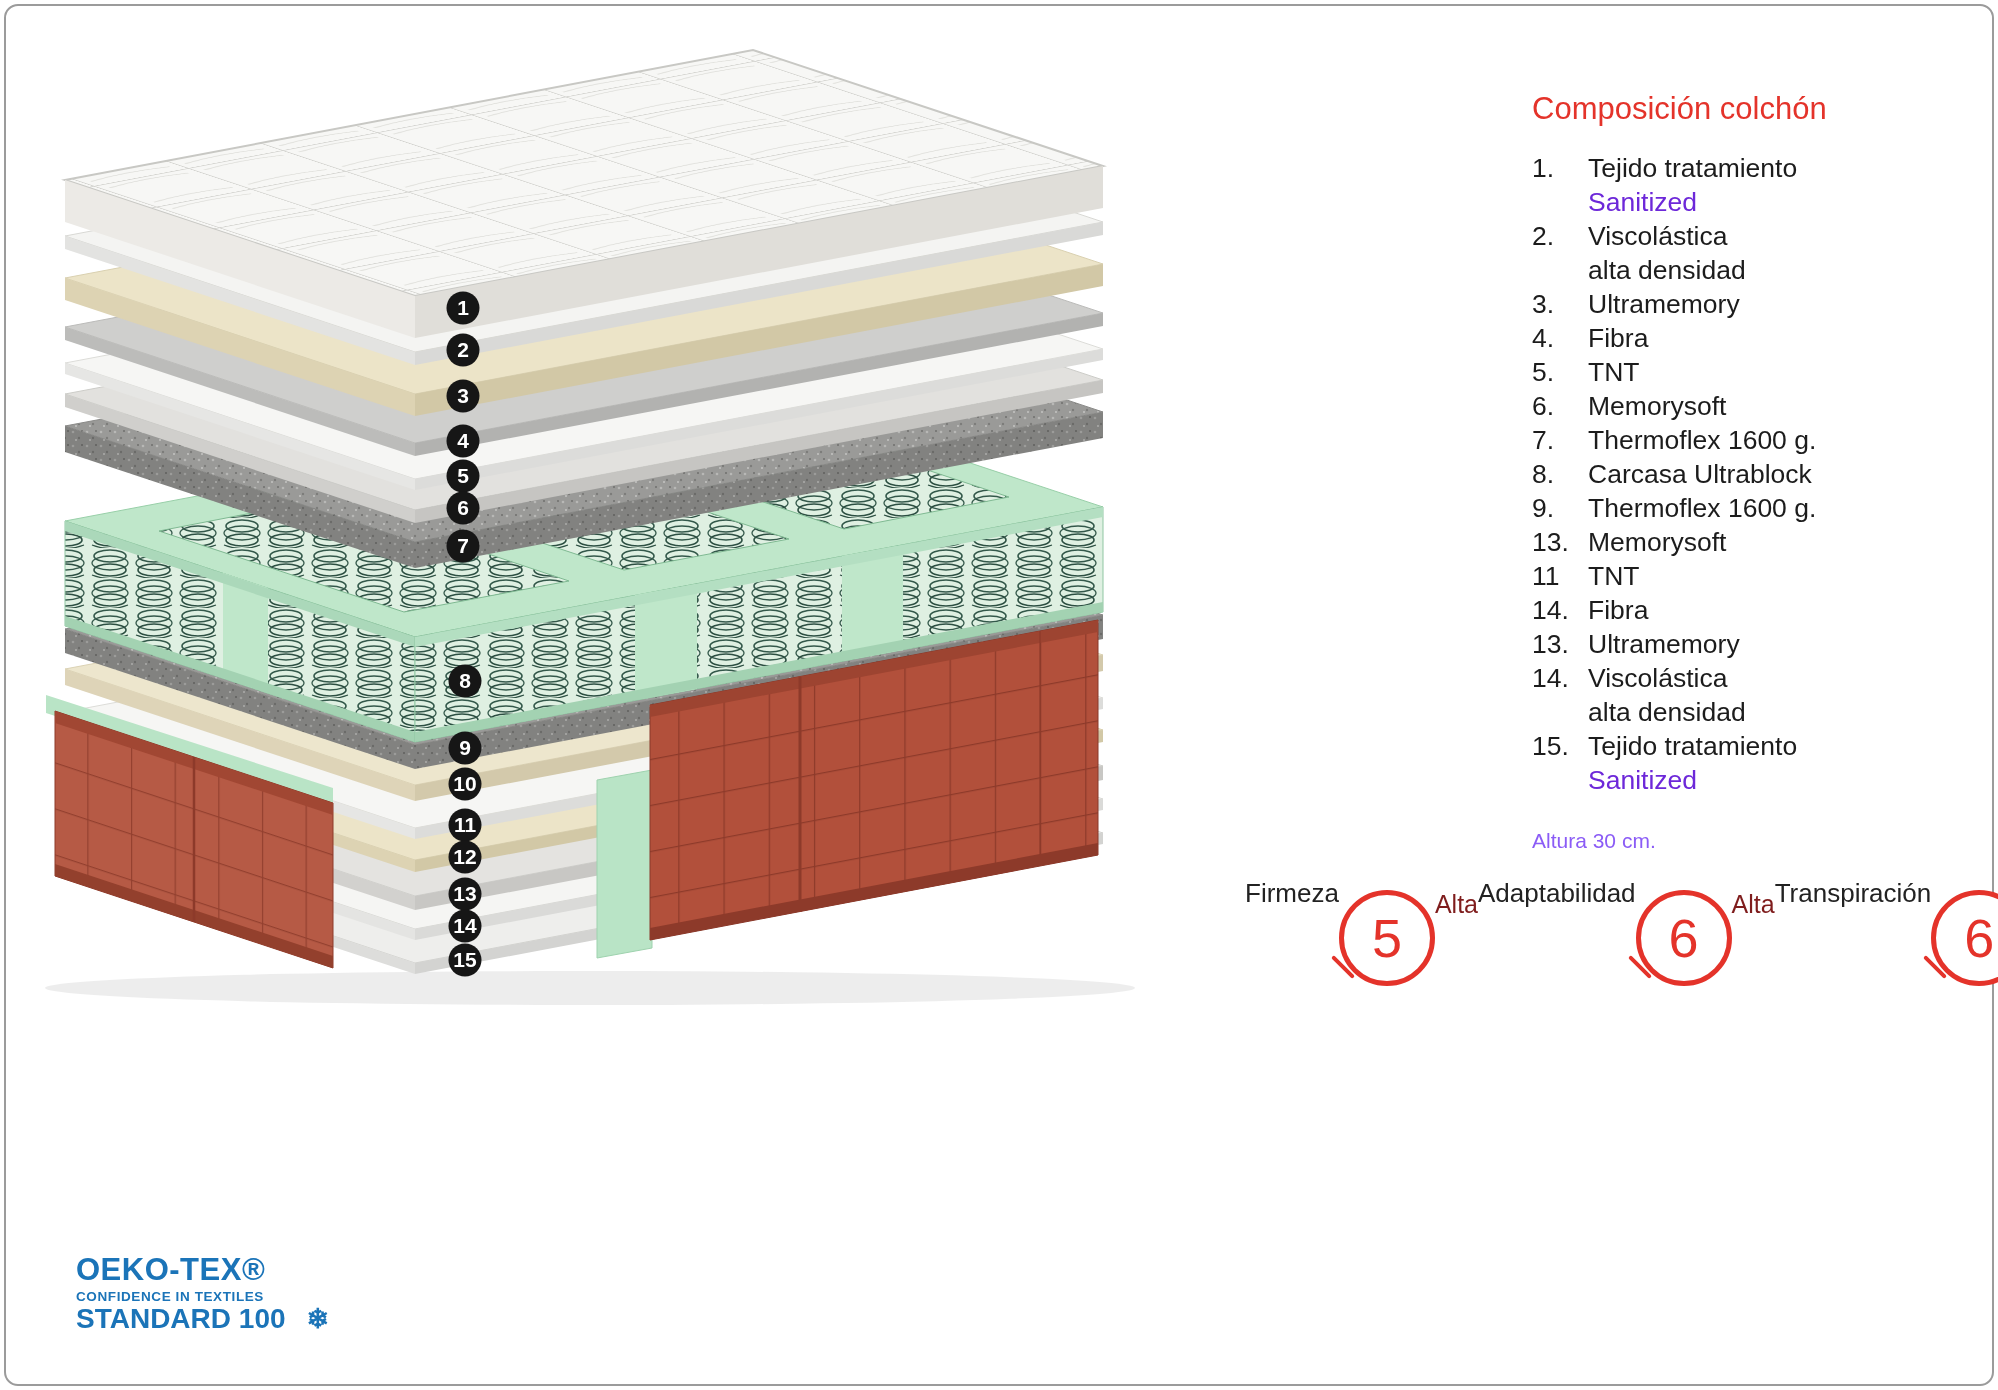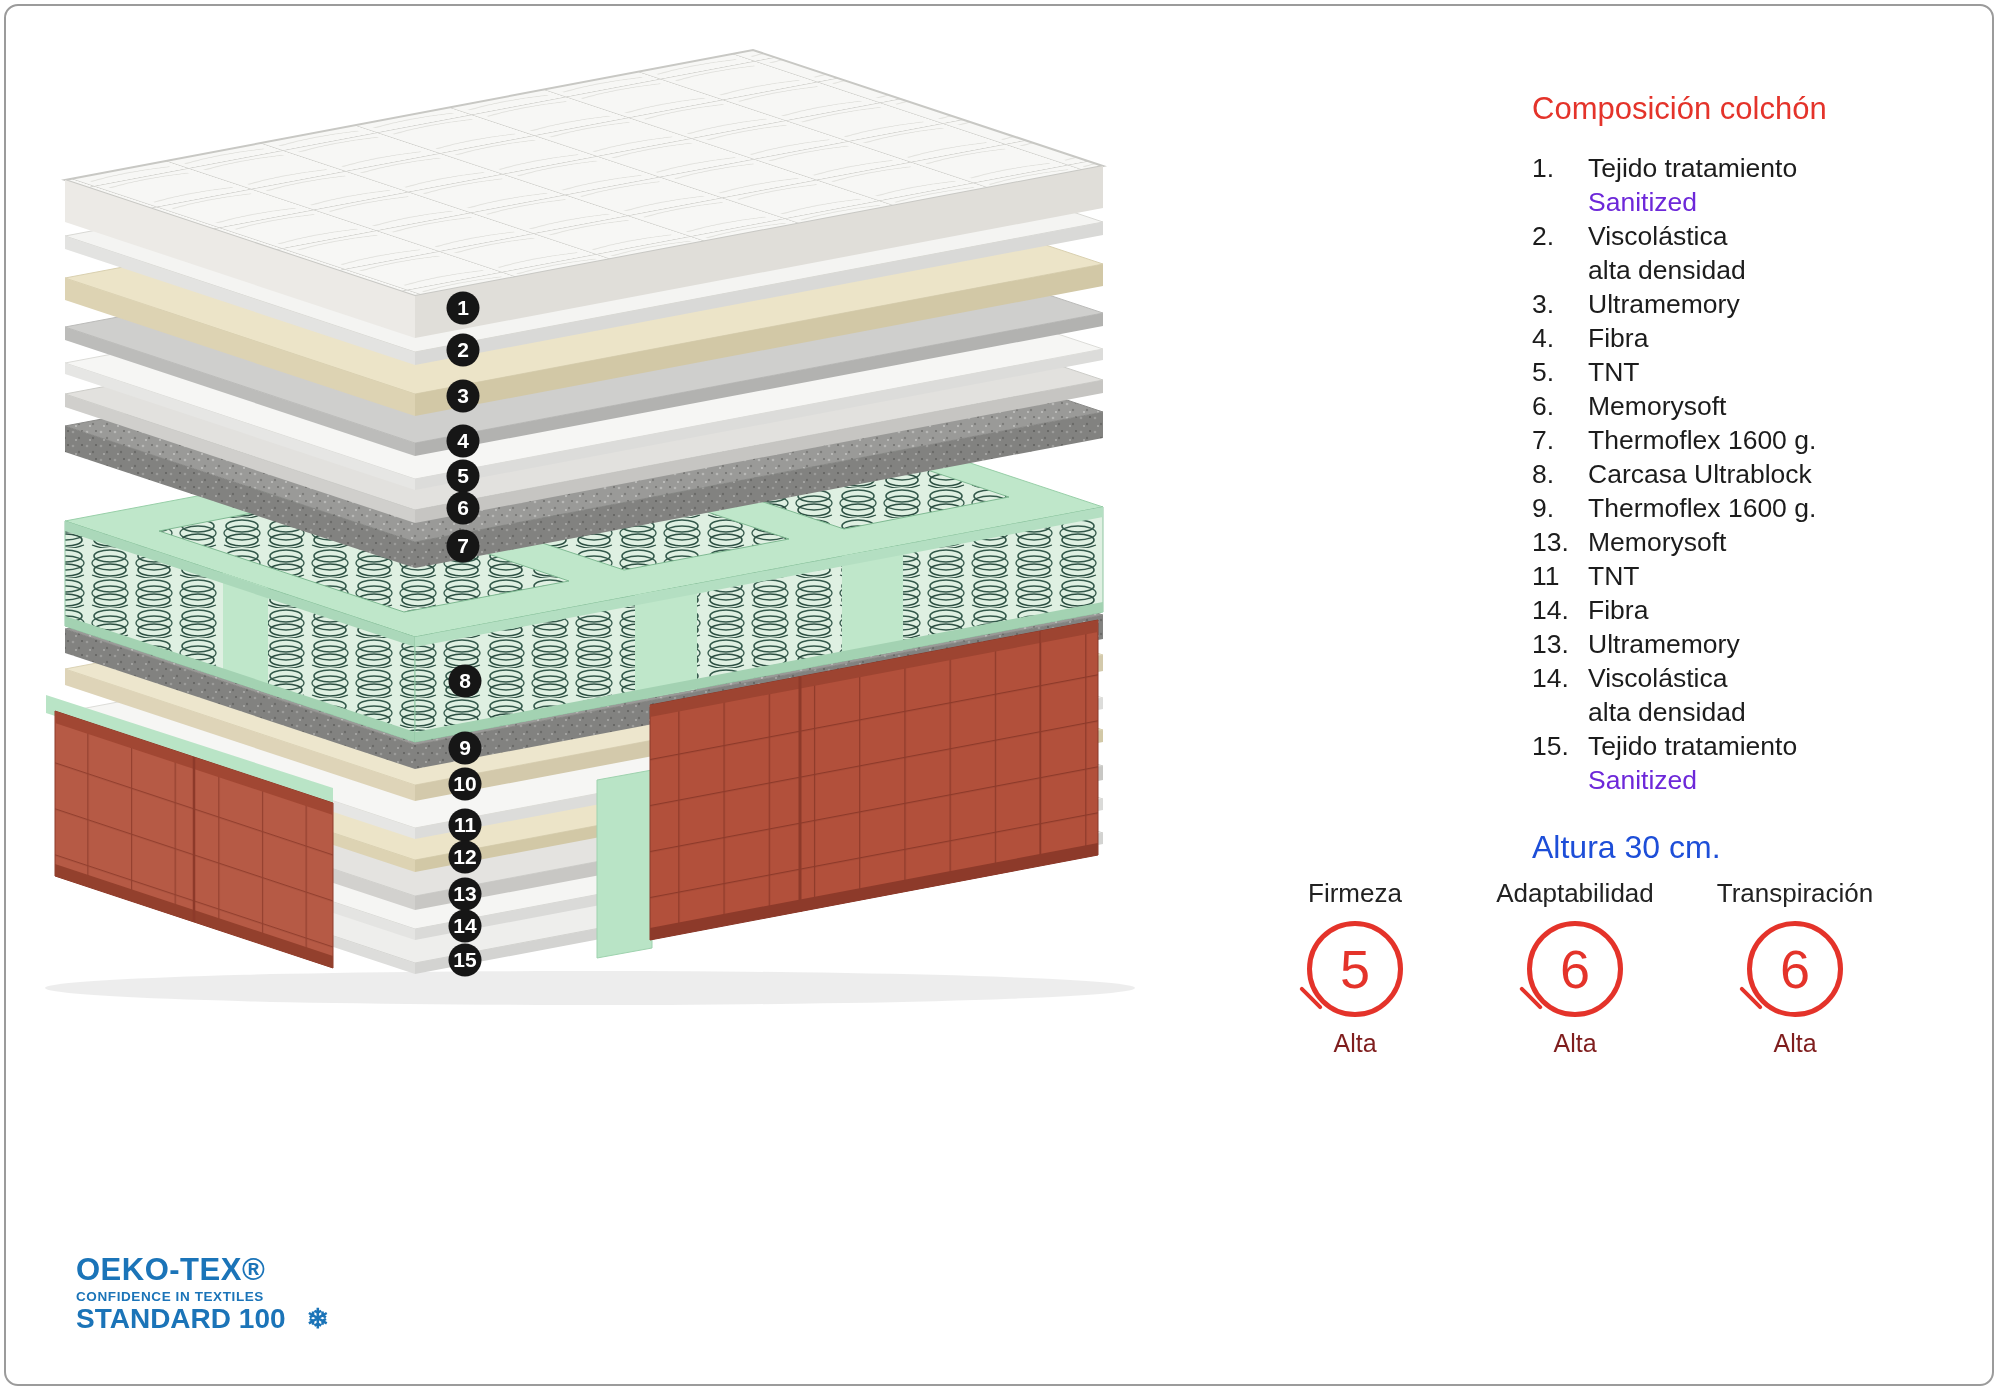--- a/index.html
+++ b/index.html
@@ -10,25 +10,25 @@
   .diagram{position:absolute;left:0;top:8px;}
   .diagram text{font-family:"Liberation Sans",sans-serif;}
 
   
   .legend{position:absolute;left:1532px;top:56px;width:446px;margin-top:35px;}
   .legend-title{font-size:31px;color:#e4332a;margin:0 0 24px 0;font-weight:500;}
   .leg-list{list-style:none;margin:0;padding:0;}
   .leg-item{display:flex;font-size:26.5px;line-height:34px;color:#1c1c1c;}
   .leg-num{width:56px;flex:none;}
   .red{color:#6d28d9;}
-  .altura{margin-top:32px;font-size:32px;color:#1d4ed8;}
+  .altura{margin-top:32px;font-size:21px;color:#8b5cf6;}
 
   
   .ratings{position:absolute;left:1245px;top:878px;display:flex;width:660px;}
-  .rating{flex:1;display:flex;flex-direction:column;align-items:center;}
+  .rating{flex:1;display:flex;flex-direction:row;align-items:flex-start;}
   .rating-label{font-size:26px;color:#222;}
   .gauge{position:relative;width:86px;height:86px;border:5px solid #e4332a;border-radius:50%;
          margin-top:12px;display:flex;align-items:center;justify-content:center;background:#fff;}
   .gauge-num{font-size:54px;color:#e4332a;font-weight:500;}
   .gauge-tick{position:absolute;width:30px;height:4px;background:#e4332a;transform:rotate(45deg);
               left:-16px;bottom:12px;border-radius:2px;}
   .rating-level{margin-top:12px;font-size:25px;color:#7f1d1d;}
 
   
   .cert{position:absolute;left:76px;top:1254px;color:#1b74b8;}

